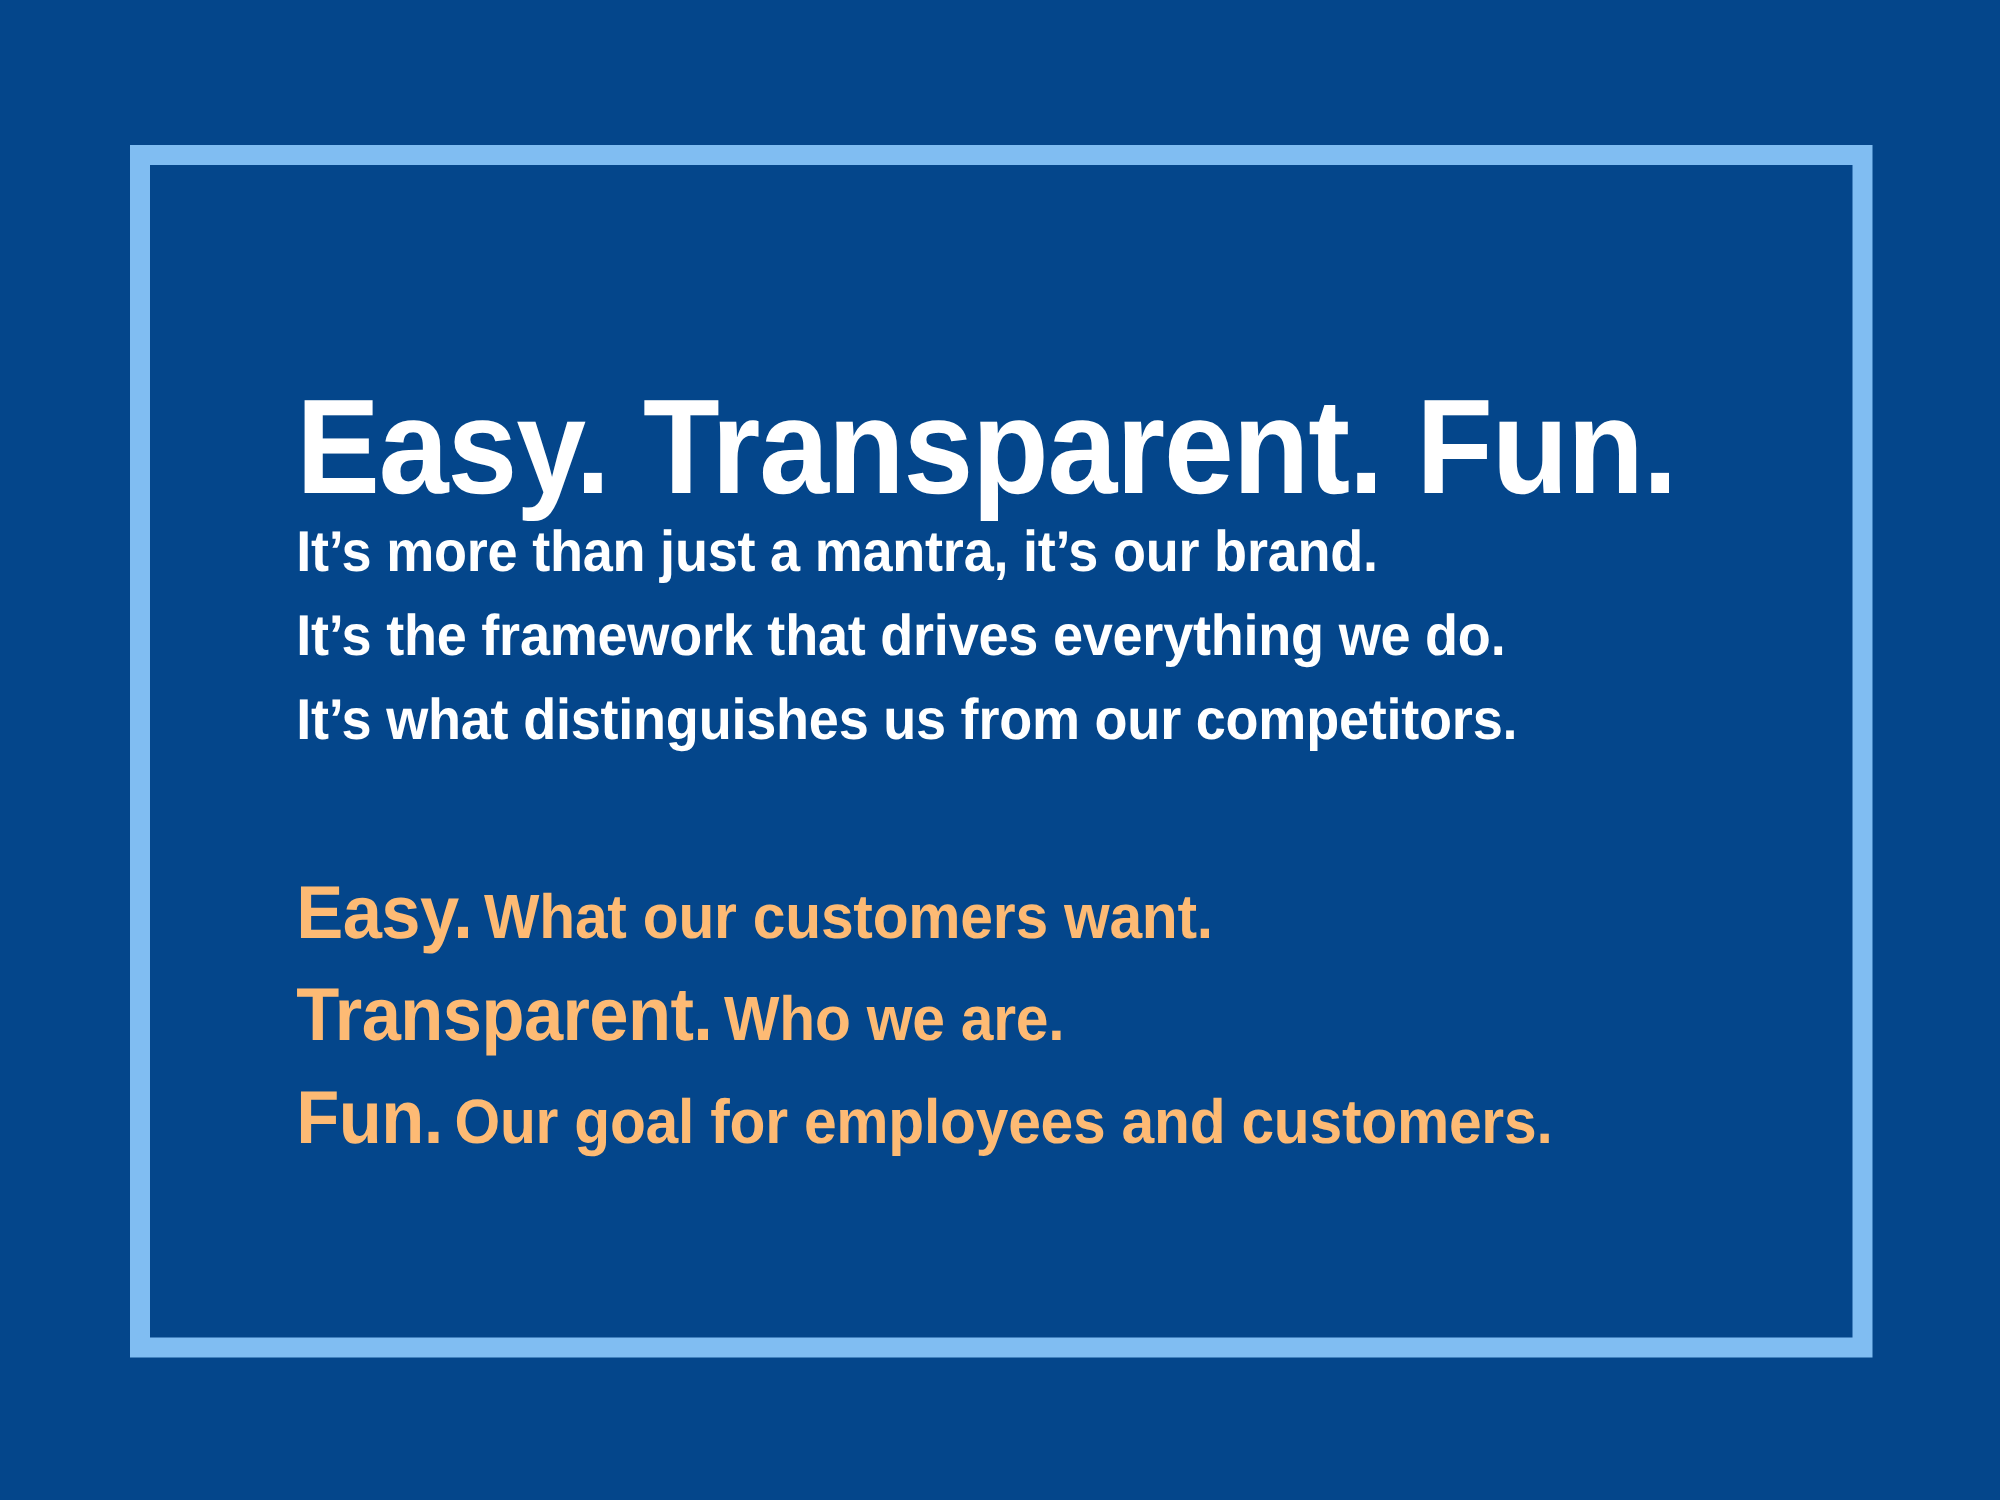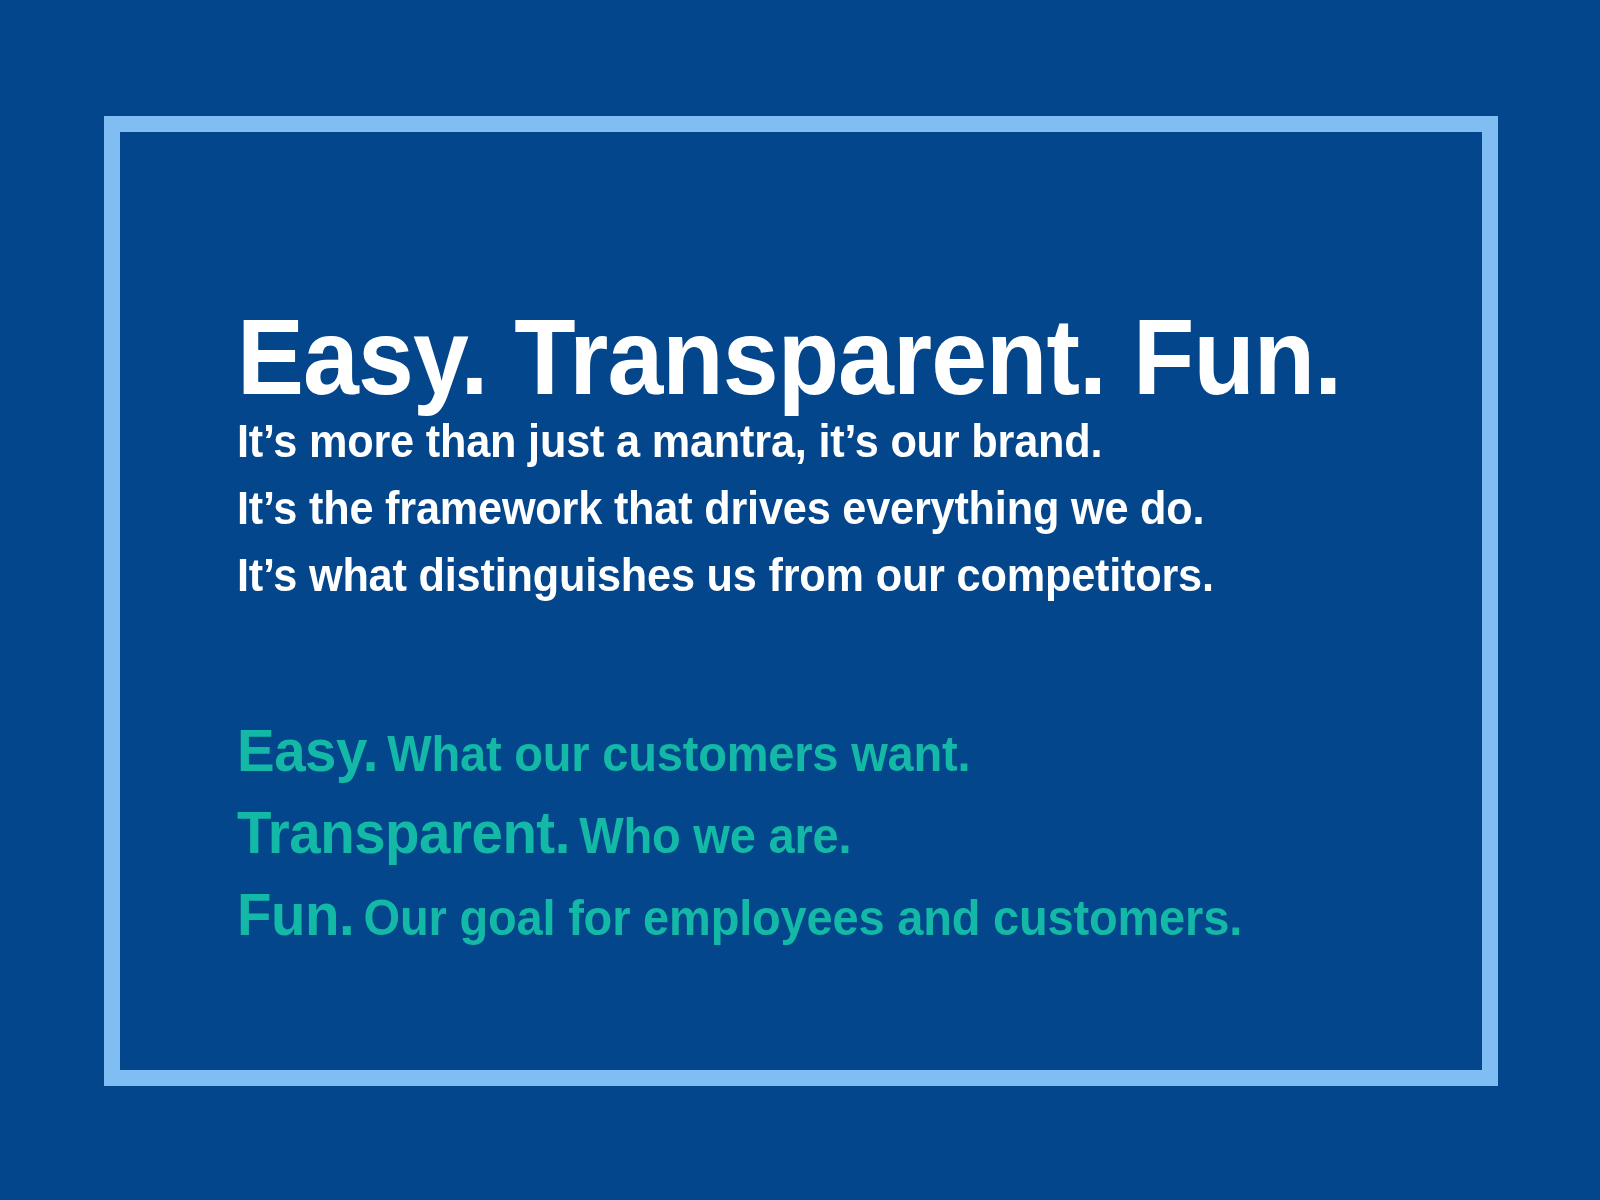--- a/index.html
+++ b/index.html
@@ -72,23 +72,23 @@
     transform-origin: left center;
   }
   #intro .line {
     white-space: nowrap;
     display: block;
   }
 
   
   #pillars {
     position: absolute;
-    top: 710px;
+    top: 689px;
     left: 0;
-    color: #14b8a6;
+    color: #fdba74;
   }
   #pillars .pillar-line {
     display: block;
     white-space: nowrap;
     height: 82px;
     line-height: 82px;
     transform: scaleX(0.94);
     transform-origin: left center;
   }
   #pillars .pillar-term {

